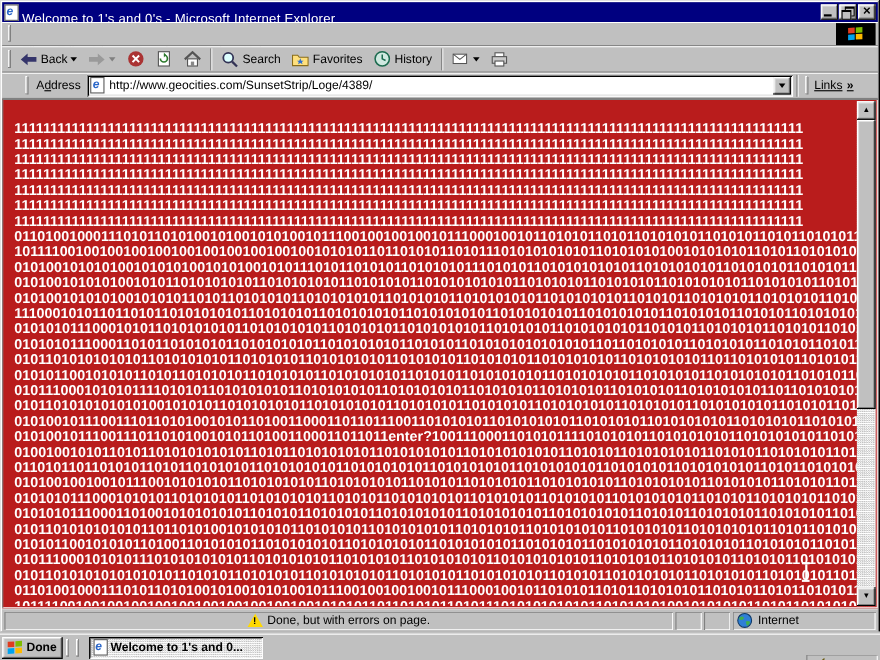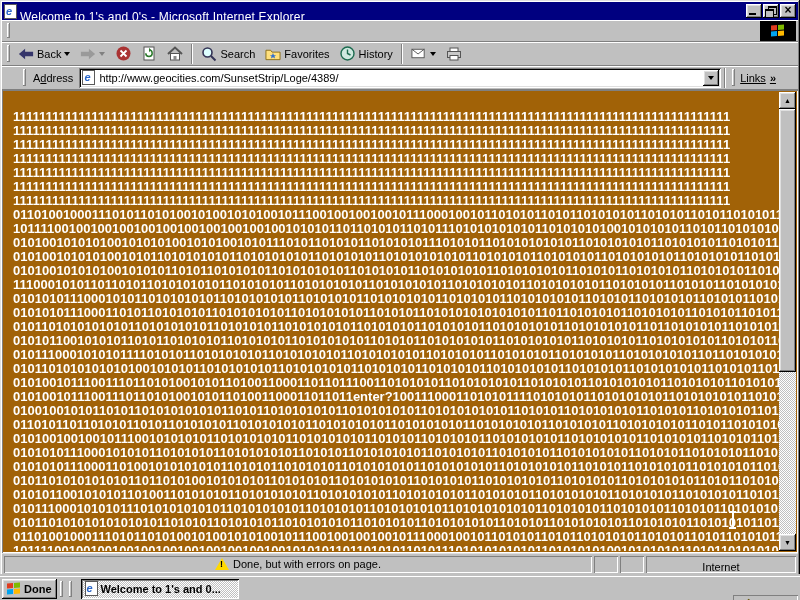--- a/index.html
+++ b/index.html
@@ -58,21 +58,21 @@
   .addr-input { flex:1; height:20px; background:#fff; display:flex; align-items:center; padding-left:3px;
                 box-shadow: inset 1px 1px 0 #808080, inset -1px -1px 0 #fff, inset 2px 2px 0 #000, inset -2px -2px 0 #dfdfdf; }
   .addr-url { font-size:11px; margin-left:4px; flex:1; white-space:nowrap; overflow:hidden; }
   .combo-btn { width:16px; height:16px; margin:2px; background:#c0c0c0; display:flex; align-items:center;
                justify-content:center; box-shadow: inset -1px -1px 0 #000, inset 1px 1px 0 #fff,
                inset -2px -2px 0 #808080, inset 2px 2px 0 #dfdfdf; }
   .links-area { display:flex; align-items:center; font-size:11px; padding:0 4px 0 2px;text-decoration:underline; }
   .chevron { font-weight:bold; margin-left:4px; font-size:11px; }
 
   
-  .content { flex:1; position:relative; background:#a16207;
+  .content { flex:1; position:relative; background:#b91c1c;
              box-shadow: inset 1px 1px 0 #808080, inset -1px -1px 0 #fff; overflow:hidden; }
   .binary-wrap { position:absolute; left:2px; top:2px; right:19px; bottom:2px; overflow:hidden;
                  padding:18px 0 0 9px; }
   .brow { font-weight:bold; font-size:13px; line-height:14px; color:#fff; white-space:nowrap; letter-spacing:0; }
   .enter-link { color:#fff; cursor:pointer; }
   .ibeam { position:absolute; width:9px; height:18px; }
   .ibeam::before, .ibeam::after { content:""; position:absolute; left:1px; width:7px; height:2px; background:#fff; }
   .ibeam::before { top:0; } .ibeam::after { bottom:0; }
   .ibeam i { position:absolute; left:4px; top:2px; width:2px; height:14px; background:#fff; }
 
@@ -84,21 +84,21 @@
   .sb-thumb { position:absolute; left:0; top:17px; width:17px; height:263px; background:#c0c0c0;
               box-shadow: inset -1px -1px 0 #000, inset 1px 1px 0 #fff, inset -2px -2px 0 #808080, inset 2px 2px 0 #dfdfdf; }
 
   
   .statusbar { height:21px; flex:0 0 21px; display:flex; align-items:center; gap:2px; padding:2px 2px 1px 2px;
                background:#c0c0c0; box-shadow: inset 0 1px 0 #dfdfdf; }
   .pane { height:17px; display:flex; align-items:center; font-size:11px; padding:0 4px;
           box-shadow: inset 1px 1px 0 #808080, inset -1px -1px 0 #fff; }
   .pane-main { flex:1; gap:4px;justify-content:center; }
   .pane-sm { width:24px; }
-  .pane-zone { width:150px; gap:5px;flex-direction:column; }
+  .pane-zone { width:130px; gap:5px; }
   .warn-tri { width:0; height:0; border-left:7px solid transparent; border-right:7px solid transparent;
               border-bottom:12px solid #ffd900; position:relative; display:inline-block; }
   .warn-tri::after { content:"!"; position:absolute; left:-2px; top:1px; font-size:9px; font-weight:bold; color:#000; }
 
   
   #taskbar { position:absolute; left:0; bottom:0; width:800px; height:24px; background:#c0c0c0;
              border-top:1px solid #fff; box-shadow: 0 -2px 0 #c0c0c0; display:flex; align-items:center; padding:2px; }
   .start-btn { height:20px; display:flex; align-items:center; gap:3px; padding:0 5px; font-weight:bold; font-size:11px;
                background:#c0c0c0; box-shadow: inset -1px -1px 0 #000, inset 1px 1px 0 #fff,
                inset -2px -2px 0 #808080, inset 2px 2px 0 #dfdfdf; }

